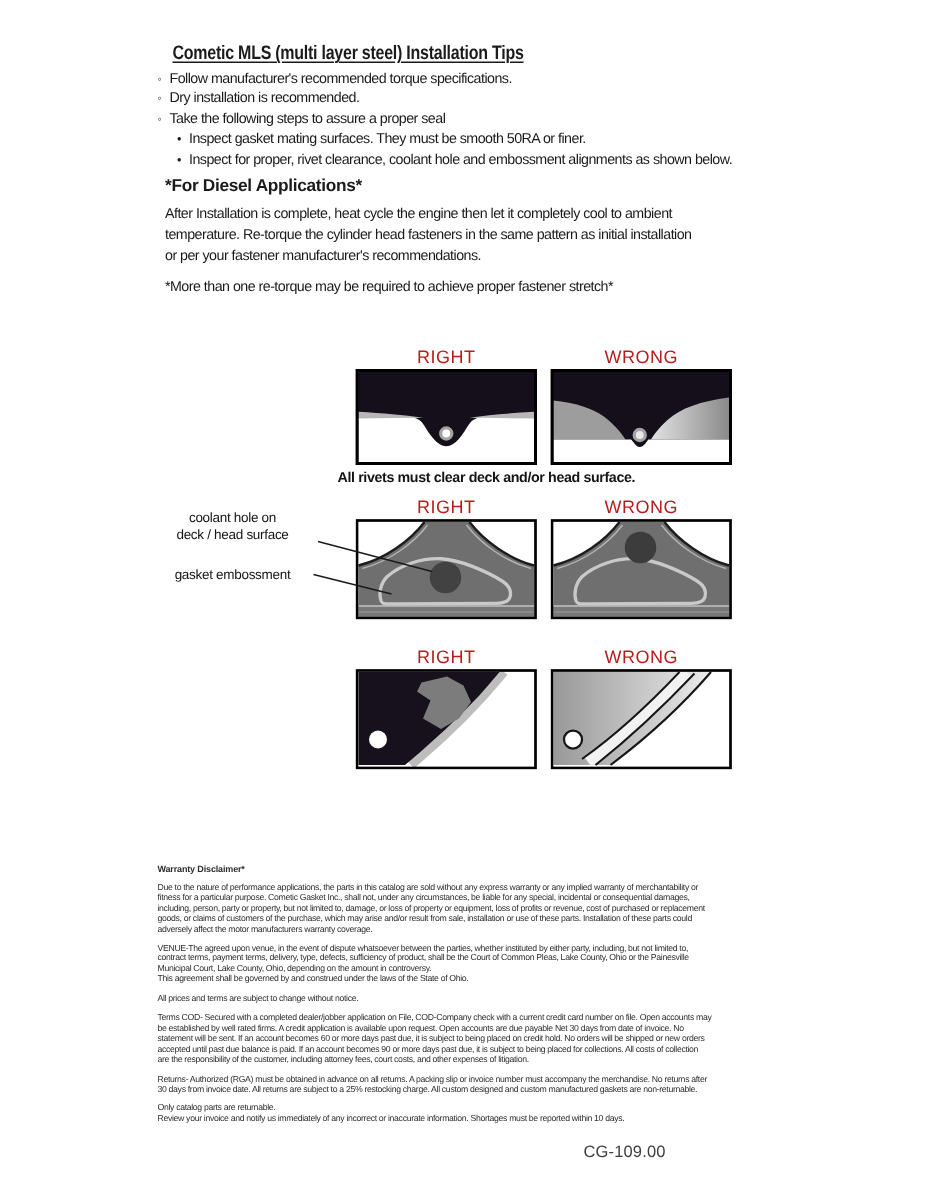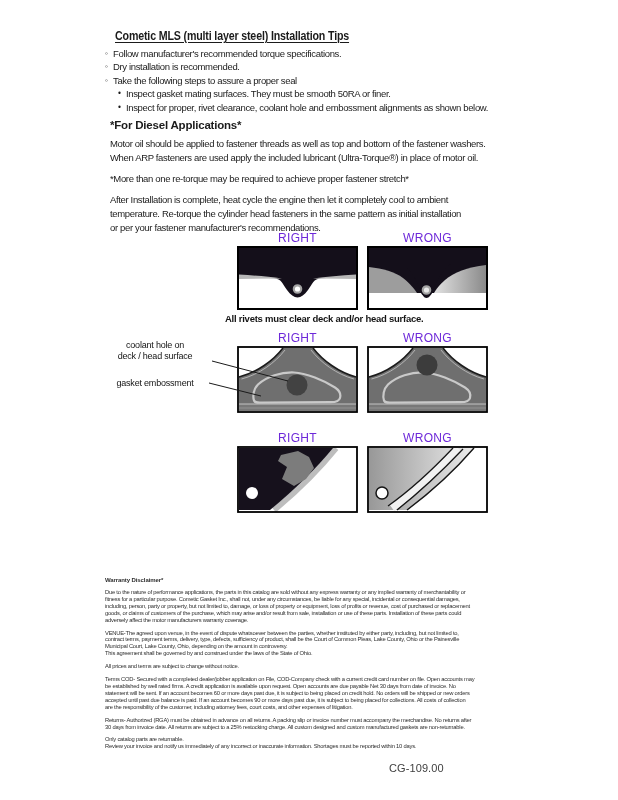--- a/index.html
+++ b/index.html
@@ -14,21 +14,21 @@
     text-decoration:underline; text-underline-offset:2px;
     display:inline-block; transform:scaleX(0.82); transform-origin:left;
     margin-left:10px; margin-bottom:4px; white-space:nowrap;
   }
   .bullet-row { display:flex; font-size:9.5px; letter-spacing:-0.35px; line-height:13.4px; }
   .bullet-row .mk { flex:0 0 8px; font-size:8px; line-height:13.4px; letter-spacing:0; }
   .bullet-row.sub { margin-left:13px; }
   .bullet-row.sub .mk { font-size:8.5px; }
   .diesel-heading { font-size:11.5px; font-weight:bold; letter-spacing:-0.2px; margin:5px 0 6px 5px; }
   .para { font-size:9.5px; letter-spacing:-0.35px; line-height:14px; margin:0 0 7px 5px; white-space:pre-line; }
-  .dg-label { position:absolute; width:121px; text-align:center; font-size:12px; letter-spacing:0.3px; color:#6d28d9; }
+  .dg-label { position:absolute; width:121px; text-align:center; font-size:12px; letter-spacing:0.3px; color:#b91c1c; }
   .dg-box { position:absolute; width:121px; display:block; }
   .dg-caption { position:absolute; font-size:9.5px; font-weight:bold; letter-spacing:-0.25px; line-height:12px; color:#141414; white-space:pre-line; }
   .callout { position:absolute; left:100px; width:110px; text-align:center; font-size:9px; letter-spacing:-0.2px; line-height:10.5px; color:#141414; white-space:pre-line; }
   .callout-lines { position:absolute; left:0; top:0; width:618px; height:800px; pointer-events:none; }
   .fineprint { position:absolute; left:105px; top:577px; width:430px; color:#2e2e2e; }
   .fineprint .fp-heading { font-size:6px; font-weight:bold; letter-spacing:-0.1px; margin-bottom:6px; }
   .fineprint p { font-size:5.8px; letter-spacing:-0.22px; line-height:6.9px; margin-bottom:6px; white-space:pre-line; }
   .page-number { position:absolute; left:389px; top:762px; font-size:11px; letter-spacing:0.1px; color:#404040; }
 </style>
 </head>
@@ -54,26 +54,24 @@
     <div class="bullet-row sub">
       <span class="mk">•</span>
       <span>Inspect gasket mating surfaces.  They must be smooth 50RA or finer.</span>
     </div>
     <div class="bullet-row sub">
       <span class="mk">•</span>
       <span>Inspect for proper, rivet clearance, coolant hole and embossment alignments as shown below.</span>
     </div>
 
     <div class="diesel-heading">*For Diesel Applications*</div>
-    <p class="para">Motor oil should be applied to fastener threads as well as top and bottom of the fastener washers.
-When ARP fasteners are used apply the included lubricant (Ultra-Torque®) in place of motor oil.</p>
-    <p class="para">*More than one re-torque may be required to achieve proper fastener stretch*</p>
     <p class="para">After Installation is complete, heat cycle the engine then let it completely cool to ambient
 temperature. Re-torque the cylinder head fasteners in the same pattern as initial installation
 or per your fastener manufacturer's recommendations.</p>
+    <p class="para">*More than one re-torque may be required to achieve proper fastener stretch*</p>
   </div>
 
   <div class="dg-label" style="left:237px; top:231px;">RIGHT</div>
   <div class="dg-label" style="left:367px; top:231px;">WRONG</div>
 
   <svg class="dg-box" style="left:237px; top:246px;" width="121" height="64" viewBox="0 0 121 64">
     <rect x="0" y="0" width="121" height="64" fill="#140f1a"></rect>
     <path d="M2,28.5 C18,29.5 32,30.5 45,32.5 L2,34 Z" fill="#b7b7b7"></path>
     <path d="M119,28.5 C103,29.5 89,30.5 76,32.5 L119,34 Z" fill="#b7b7b7"></path>
     <path d="M2,33 L37,32.5 C44.5,32.5 45.5,38 50,44 C53.5,48.8 57,51.5 60.5,51.5 C64,51.5 67.5,48.8 71,44 C75.5,38 76.5,32.5 84,32.5 L119,33 L119,62 L2,62 Z" fill="#ffffff"></path>

